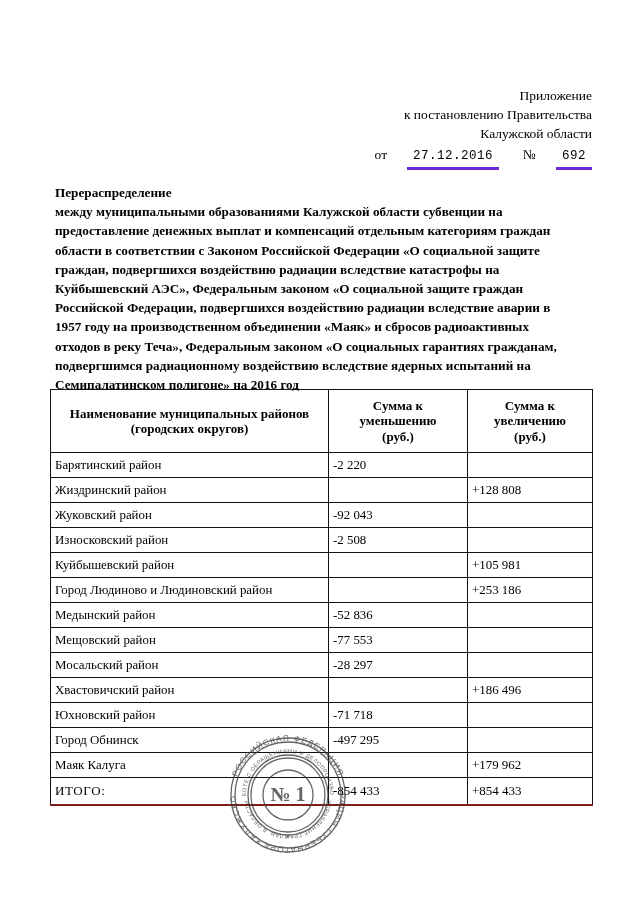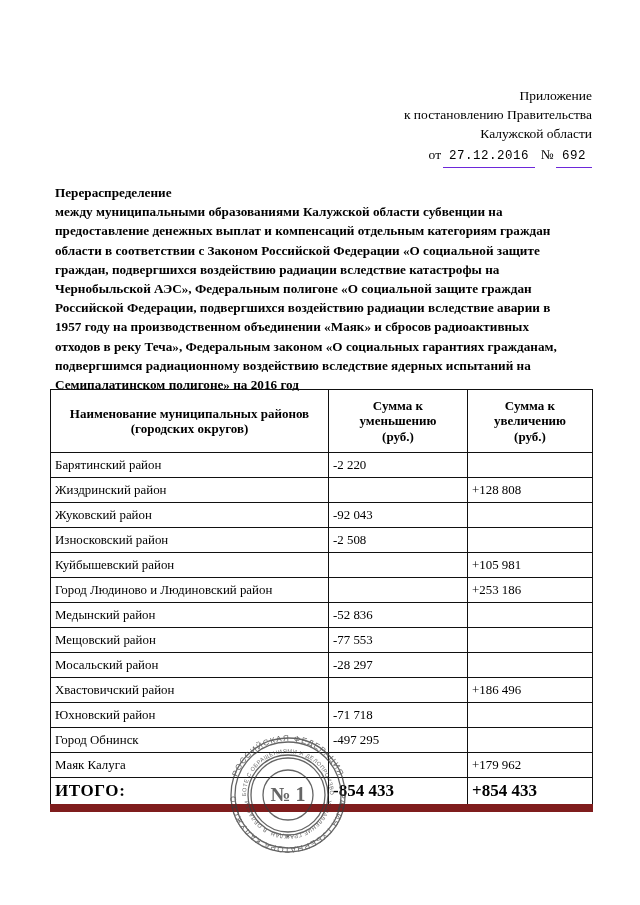--- a/index.html
+++ b/index.html
@@ -35,28 +35,28 @@
   .header .hline {
     display: block;
     white-space: nowrap;
   }
   .header .dateline {
     margin-top: 2px;
     white-space: nowrap;
     display: flex;
     justify-content: flex-end;
     align-items: baseline;
-    gap: 2px;
+    gap: 20px;
   }
   .ot-label { font-size: 13.5px; }
   .typed {
     font-family: "Liberation Mono", "DejaVu Sans Mono", monospace;
     font-size: 12.5px;
     letter-spacing: 0.5px;
-    border-bottom: 1px solid #6d28d9;
+    border-bottom: 3px solid #6d28d9;
     padding: 0 6px 1px 6px;
     display: inline-block;
   }
   .num-sign { font-size: 13.5px; padding-left: 4px; }
 
   
   .title {
     position: absolute;
     top: 183px;
     left: 55px;
@@ -98,24 +98,24 @@
     line-height: 15.5px;
     padding: 3px 5px;
     font-size: 13px;
   }
   table.grid tbody td {
     height: 22px;
     font-size: 12.9px;
     padding: 1px 4px;
   }
   table.grid tbody tr.total td {
-    font-weight: bold;
-    font-size: 17px;
+    font-weight: normal;
+    font-size: 13px;
     height: 24px;
-    border-bottom: 8px solid #7f1d1d;
+    border-bottom: 2px solid #7f1d1d;
   }
   table.grid tbody tr.total td.name { letter-spacing: 0.6px; }
 
   
   .seal {
     position: absolute;
     left: 218px;
     top: 727px;
     width: 140px;
     height: 128px;
@@ -140,21 +140,21 @@
       <span class="typed">692</span>
     </div>
   </div>
 
   <div class="title">
     <span class="tline first">Перераспределение</span>
     <span class="tline">между муниципальными образованиями Калужской области субвенции на</span>
     <span class="tline">предоставление денежных выплат и компенсаций отдельным категориям граждан</span>
     <span class="tline">области в соответствии с Законом Российской Федерации «О социальной защите</span>
     <span class="tline">граждан, подвергшихся воздействию радиации вследствие катастрофы на</span>
-    <span class="tline">Чернобыльской АЭС», Федеральным полигоне «О социальной защите граждан</span>
+    <span class="tline">Куйбышевский АЭС», Федеральным законом «О социальной защите граждан</span>
     <span class="tline">Российской Федерации, подвергшихся воздействию радиации вследствие аварии в</span>
     <span class="tline">1957 году на производственном объединении «Маяк» и сбросов радиоактивных</span>
     <span class="tline">отходов в реку Теча», Федеральным законом «О социальных гарантиях гражданам,</span>
     <span class="tline">подвергшимся радиационному воздействию вследствие ядерных испытаний на</span>
     <span class="tline">Семипалатинском полигоне» на 2016 год</span>
   </div>
 
   <div class="tbl-wrap">
     <table class="grid">
       <colgroup>

